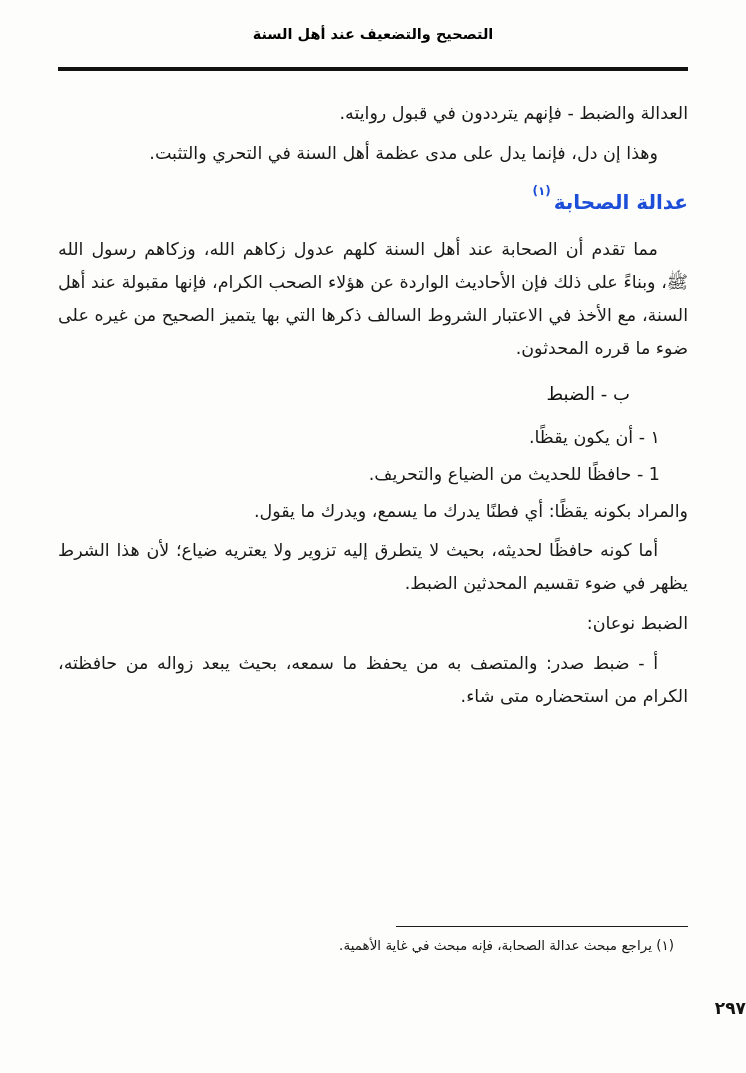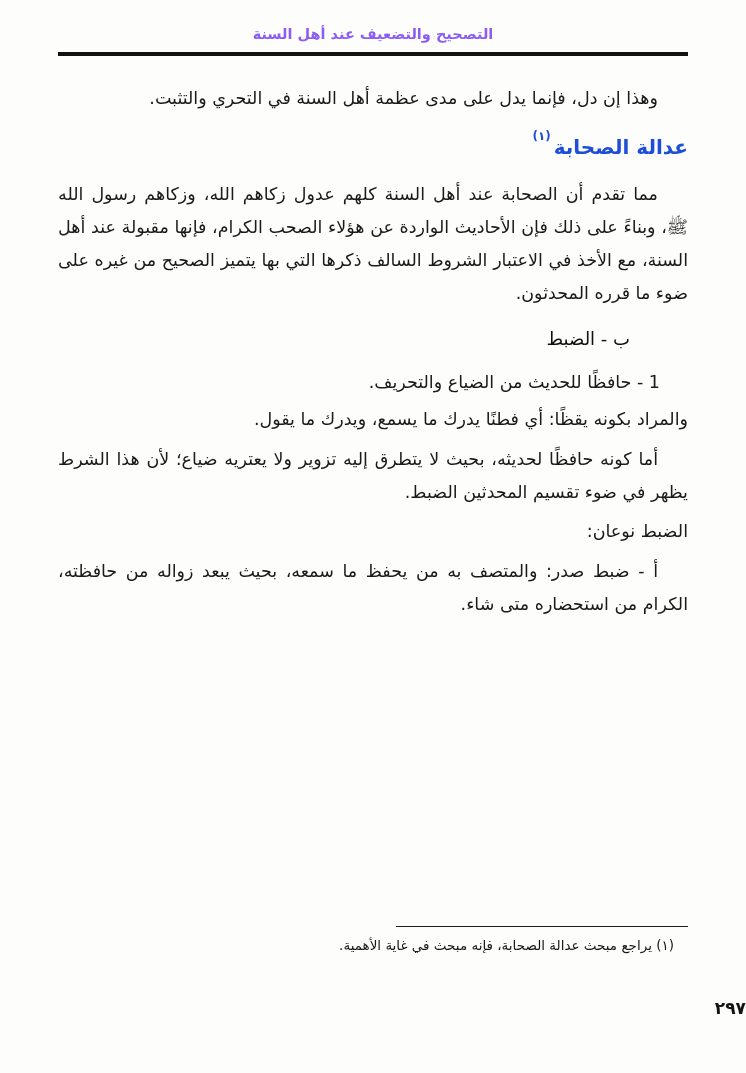--- a/index.html
+++ b/index.html
@@ -16,22 +16,22 @@
     direction: rtl;
     padding: 26px 58px 0 58px;
     overflow: hidden;
   }
 
   
   .running-head {
     text-align: center;
     font-size: 14.5px;
     font-weight: 700;
-    padding-bottom: 10px;
-    color: #8b5cf6;
+    padding-bottom: 25px;
+    color: #000000;
   }
   .head-rule {
     height: 0;
     border-top: 4px solid #121212;
   }
 
   
   .content {
     padding-top: 26px;
     font-size: 17.5px;
@@ -101,28 +101,30 @@
 <body>
 
 <div class="page">
 
   <div class="header">
     <div class="running-head">التصحيح والتضعيف عند أهل السنة</div>
     <div class="head-rule"></div>
   </div>
 
   <div class="content">
+    <p class="para flush">العدالة والضبط - فإنهم يترددون في قبول روايته.</p>
     <p class="para indent">وهذا إن دل، فإنما يدل على مدى عظمة أهل السنة في التحري والتثبت.</p>
 
     <h2 class="heading-main"><span>عدالة الصحابة</span><sup class="fn-marker">(١)</sup></h2>
 
     <p class="para indent">مما تقدم أن الصحابة عند أهل السنة كلهم عدول زكاهم الله، وزكاهم رسول الله ﷺ، وبناءً على ذلك فإن الأحاديث الواردة عن هؤلاء الصحب الكرام، فإنها مقبولة عند أهل السنة، مع الأخذ في الاعتبار الشروط السالف ذكرها التي بها يتميز الصحيح من غيره على ضوء ما قرره المحدثون.</p>
 
     <h2 class="heading-sub heading-dabt">ب - الضبط</h2>
 
+    <p class="para list">١ - أن يكون يقظًا.</p>
     <p class="para list">1 - حافظًا للحديث من الضياع والتحريف.</p>
     <p class="para flush">والمراد بكونه يقظًا: أي فطنًا يدرك ما يسمع، ويدرك ما يقول.</p>
     <p class="para indent">أما كونه حافظًا لحديثه، بحيث لا يتطرق إليه تزوير ولا يعتريه ضياع؛ لأن هذا الشرط يظهر في ضوء تقسيم المحدثين الضبط.</p>
 
 
     <p class="para flush">الضبط نوعان:</p>
     <p class="para indent">أ - ضبط صدر: والمتصف به من يحفظ ما سمعه، بحيث يبعد زواله من حافظته، الكرام من استحضاره متى شاء.</p>
   </div>
 
   <div class="footnote-area">

